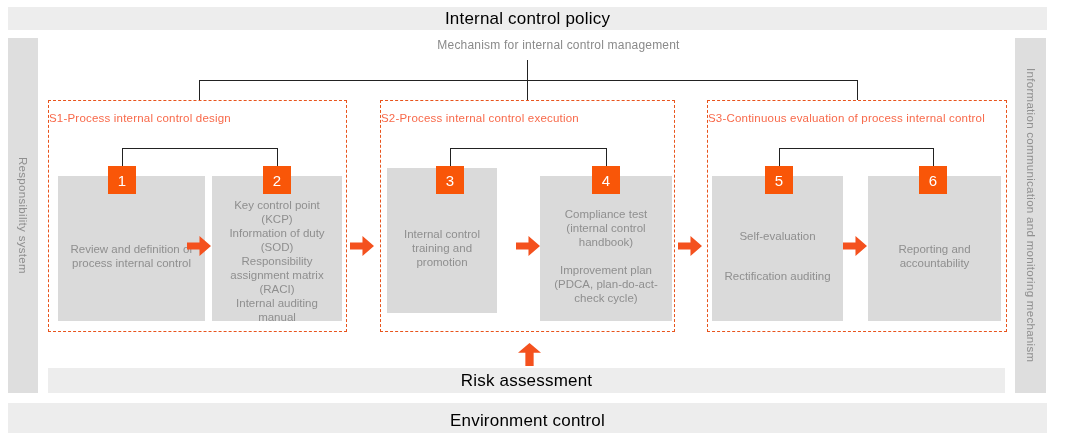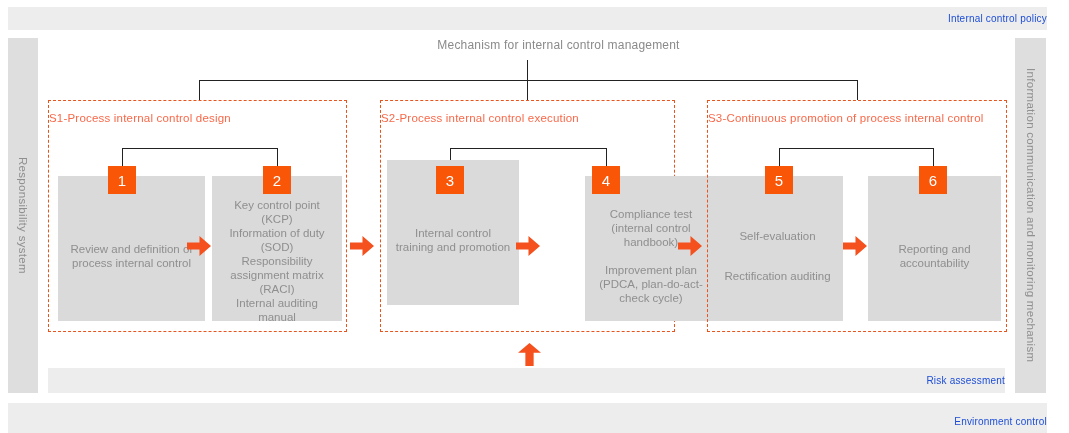--- a/index.html
+++ b/index.html
@@ -1,22 +1,22 @@
 <!DOCTYPE html>
 <html><head>
 <meta charset="utf-8">
 <style>
   html,body{margin:0;padding:0;background:#ffffff;}
   #stage{
     position:relative;width:1069px;height:433px;background:#ffffff;overflow:hidden;
     font-family:"Liberation Sans", sans-serif;
   }
   .hbar{
-    position:absolute;background:#ededed;color:#1d4ed8;font-size:10px;
-    display:flex;align-items:center;justify-content:flex-end;letter-spacing:.2px;
+    position:absolute;background:#ededed;color:#000000;font-size:17px;
+    display:flex;align-items:center;justify-content:center;letter-spacing:.2px;
   }
   .vbar{
     position:absolute;background:#dedede;color:#8f8f8f;font-size:11.5px;
     display:flex;align-items:center;justify-content:center;
     writing-mode:vertical-rl;text-align:center;letter-spacing:.3px;
   }
   .free-label{
     position:absolute;color:#8a8a8a;font-size:12px;text-align:center;letter-spacing:.2px;
   }
   .kline{position:absolute;background:#222222;}
@@ -90,32 +90,32 @@
   <div class="num-square" style="left:108px;top:166px;">1</div>
   <div class="num-square" style="left:263px;top:166px;">2</div>
 
   <div class="dashed-section" style="left:380px;top:100px;width:295px;height:232px;">
     <div class="section-title">S2-Process internal control execution</div>
   </div>
   <div class="kline" style="left:450px;top:148px;width:157px;height:1px;"></div>
   <div class="kline" style="left:450px;top:148px;width:1px;height:18px;"></div>
   <div class="kline" style="left:606px;top:148px;width:1px;height:18px;"></div>
 
-  <div class="step-box" style="left:387px;top:160px;width:132px;height:145px;justify-content:center;">
+  <div class="step-box" style="left:387px;top:168px;width:110px;height:145px;justify-content:center;">
     <p>Internal control training and promotion</p>
   </div>
-  <div class="step-box" style="left:540px;top:176px;width:132px;height:145px;gap:14px;margin-left:45px;">
+  <div class="step-box" style="left:540px;top:176px;width:132px;height:145px;gap:14px;">
     <p>Compliance test (internal control handbook)</p>
     <p>Improvement plan (PDCA, plan-do-act-check cycle)</p>
   </div>
   <div class="num-square" style="left:436px;top:166px;">3</div>
   <div class="num-square" style="left:592px;top:166px;">4</div>
 
   <div class="dashed-section" style="left:707px;top:100px;width:300px;height:232px;">
-    <div class="section-title">S3-Continuous promotion of process internal control</div>
+    <div class="section-title">S3-Continuous evaluation of process internal control</div>
   </div>
   <div class="kline" style="left:779px;top:148px;width:155px;height:1px;"></div>
   <div class="kline" style="left:779px;top:148px;width:1px;height:18px;"></div>
   <div class="kline" style="left:933px;top:148px;width:1px;height:18px;"></div>
 
   <div class="step-box" style="left:712px;top:176px;width:131px;height:145px;gap:26px;">
     <p>Self-evaluation</p>
     <p>Rectification auditing</p>
   </div>
   <div class="step-box" style="left:868px;top:176px;width:133px;height:145px;">

